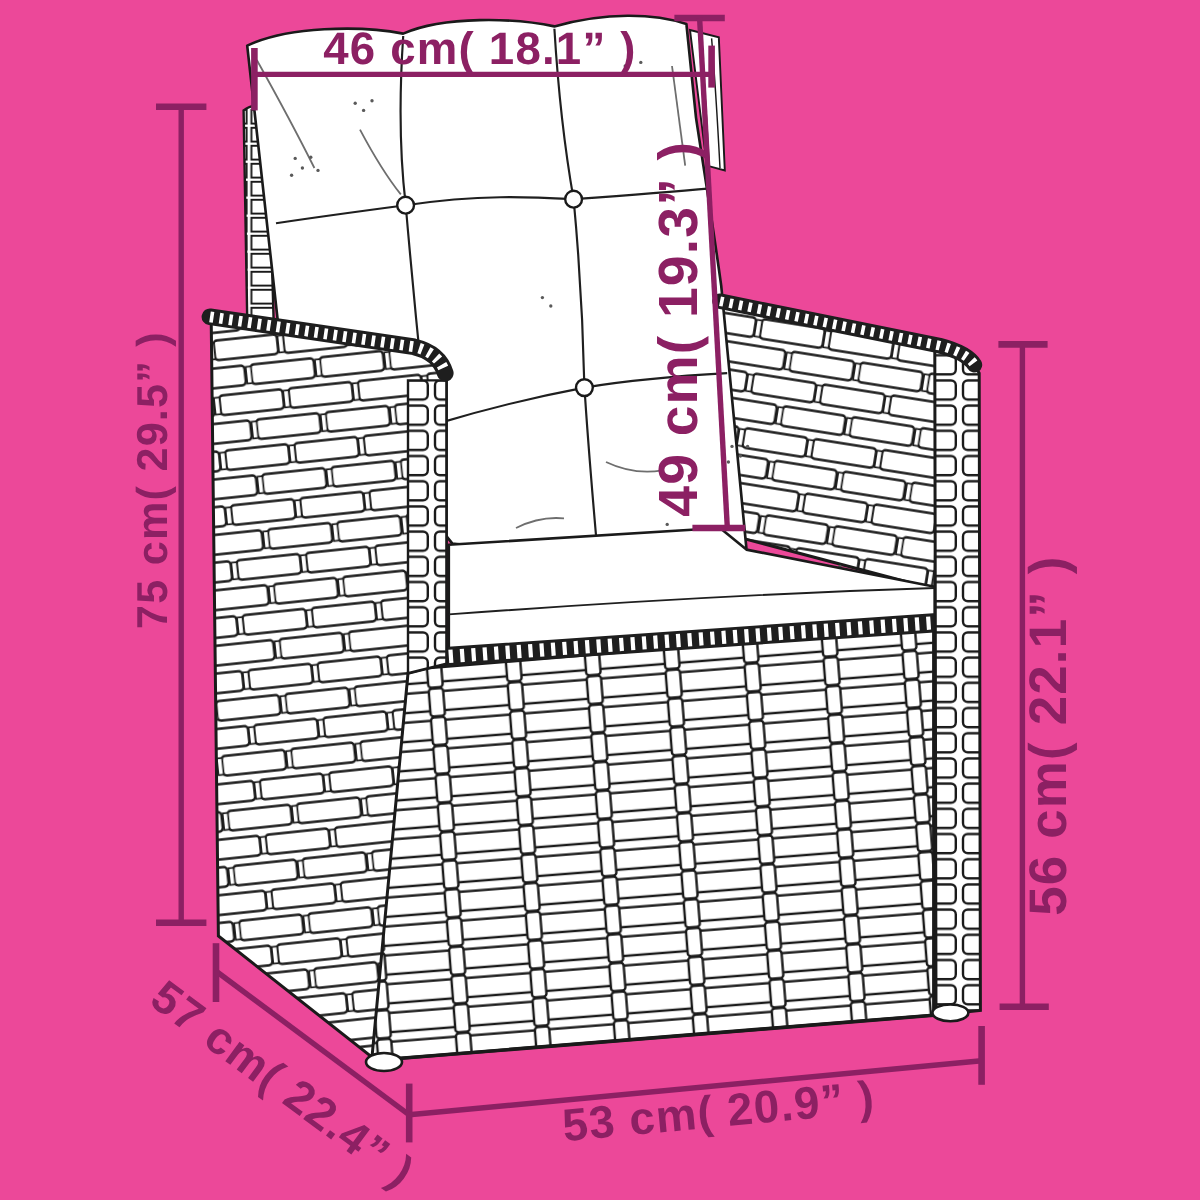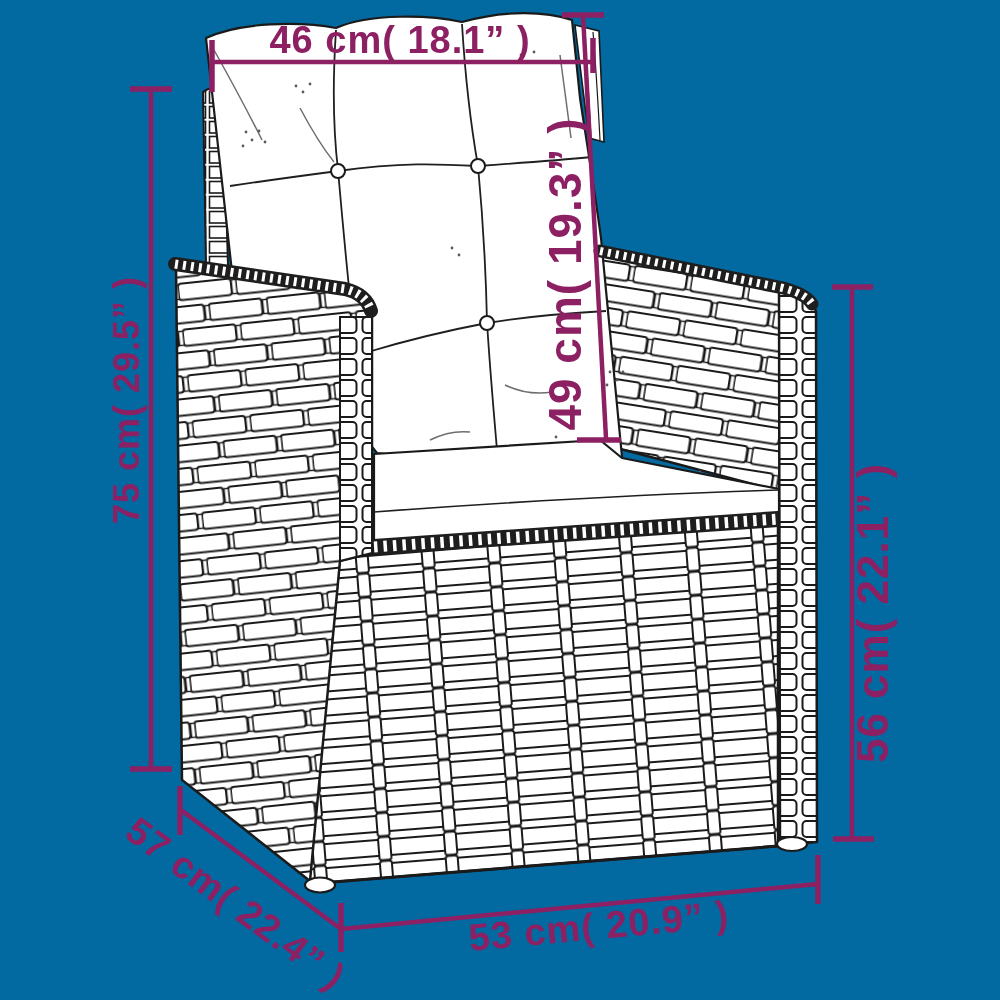--- a/index.html
+++ b/index.html
@@ -1,16 +1,16 @@
 <!DOCTYPE html>
 <html><head>
 <meta charset="utf-8">
 <style>
   html,body{margin:0;padding:0;background:#fff;}
-  .stage{position:relative;width:1000px;height:1000px;background:#0369a1;overflow:hidden;
+  .stage{position:relative;width:1000px;height:1000px;background:#ec4899;overflow:hidden;
          font-family:"Liberation Sans",sans-serif;}
   svg{display:block;}
   .dim-line{stroke:#8C2063;stroke-width:4.5;fill:none;stroke-linecap:butt;}
   .dim-tick{stroke:#8C2063;stroke-width:5.5;fill:none;stroke-linecap:butt;}
   .dim-text{fill:#8C2063;font-weight:bold;letter-spacing:1px;}
   .outline{fill:none;stroke:#1a1a1a;stroke-width:2.5;stroke-linejoin:round;}
   .seam{fill:none;stroke:#1f1f1f;stroke-width:1.8;}
   .crease{fill:none;stroke:#6e6e6e;stroke-width:1.5;}
   .braid-dark{fill:none;stroke:#1e1e1e;stroke-linecap:round;}
   .braid-light{fill:none;stroke:#ffffff;stroke-linecap:butt;}

